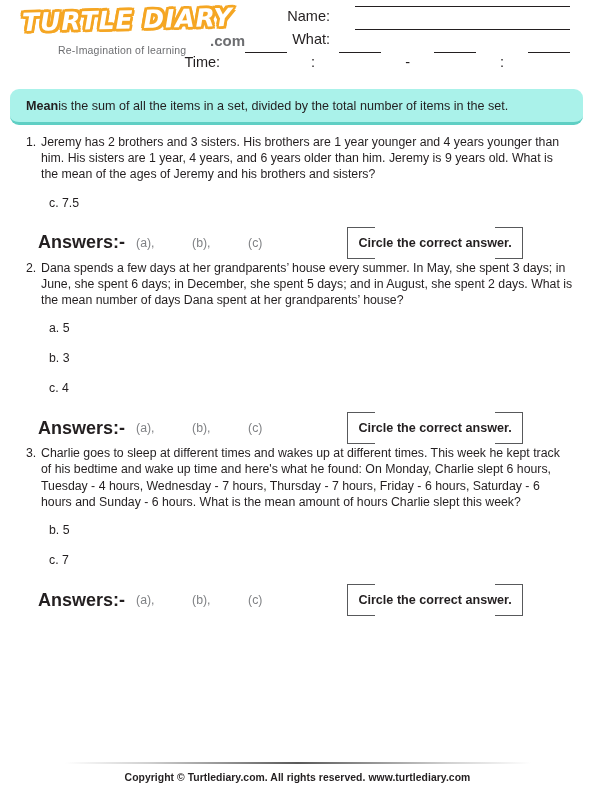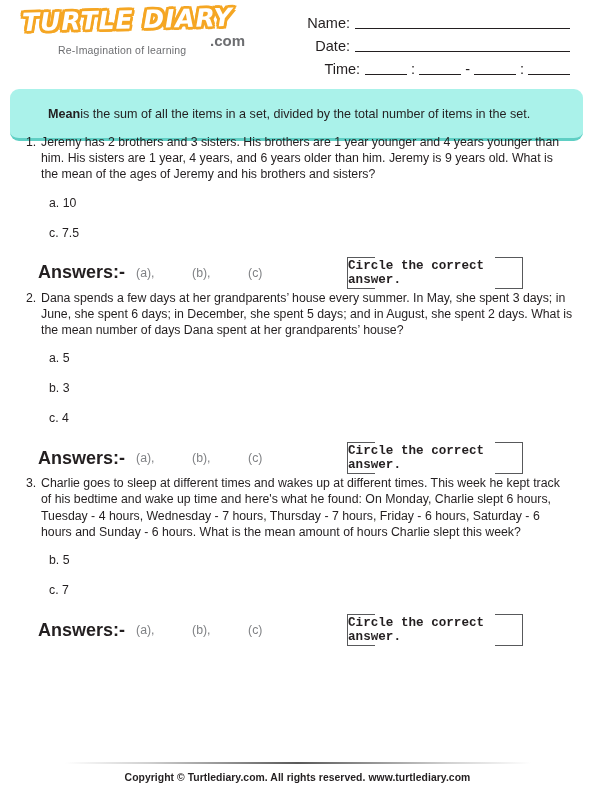--- a/index.html
+++ b/index.html
@@ -75,24 +75,25 @@
 
   .fields {
     position: absolute;
     right: 25px;
     top: 8px;
     font-size: 14.5px;
     color: #231f20;
   }
   .field-row {
     display: flex;
-    align-items: flex-end;
+    align-items: flex-start;
     justify-content: flex-end;
     height: 23px;
     white-space: nowrap;
+    gap: 20px;
   }
   .field-label {
     text-align: right;
     margin-right: 5px;
   }
   .rule {
     display: inline-block;
     border-bottom: 1.4px solid #231f20;
     height: 0;
     position: relative;
@@ -101,28 +102,28 @@
   .rule.long   { width: 215px; }
   .rule.short  { width: 42px; }
   .sep { margin: 0 4px; }
 
   
   .banner {
     position: absolute;
     left: 10px;
     top: 89px;
     width: 573px;
-    height: 52px;
+    height: 36px;
     box-sizing: border-box;
     background: #aaf2ea;
     border-radius: 9px;
     border-bottom: 3px solid #5fcfc4;
     display: flex;
     align-items: center;
-    padding: 0 0 0 38px;
+    padding: 0 0 0 16px;
     font-size: 12.6px;
     color: #231f20;
   }
   .banner b { font-weight: bold; }
 
   
   .sheet {
     position: absolute;
     left: 0;
     top: 134px;
@@ -177,21 +178,20 @@
     height: 32px;
     box-sizing: border-box;
     display: flex;
     align-items: center;
     justify-content: center;
     font-size: 12.6px;
     font-weight: bold;
     color: #231f20;
     border-left: 1.3px solid #58595b;
     border-right: 1.3px solid #58595b;
-    font-family: Liberation Mono, monospace;
   }
   
   .circle-box::before,
   .circle-box::after {
     content: "";
     position: absolute;
     width: 28px;
     height: 0;
     border-top: 1.3px solid #58595b;
     left: -1px;
@@ -245,21 +245,21 @@
     <span class="logo-dotcom">.com</span>
     <div class="logo-tagline">Re-Imagination of learning</div>
   </div>
 
   <div class="fields">
     <div class="field-row">
       <span class="field-label">Name:</span>
       <span class="rule long"></span>
     </div>
     <div class="field-row">
-      <span class="field-label">Date:</span>
+      <span class="field-label">What:</span>
       <span class="rule long"></span>
     </div>
     <div class="field-row">
       <span class="field-label">Time:</span>
       <span class="rule short"></span>
       <span class="sep">:</span>
       <span class="rule short"></span>
       <span class="sep">-</span>
       <span class="rule short"></span>
       <span class="sep">:</span>
@@ -274,21 +274,20 @@
 </div>
 
 <div class="sheet">
 
   <div class="question">
     <div class="q-text">
       <span class="q-num">1.</span>
       <span class="q-body">Jeremy has 2 brothers and 3 sisters. His brothers are 1 year younger and 4 years younger than him. His sisters are 1 year, 4 years, and 6 years older than him. Jeremy is 9 years old. What is the mean of the ages of Jeremy and his brothers and sisters?</span>
     </div>
     <div class="options">
-      <div class="option">a. 10</div>
       <div class="option">c. 7.5</div>
     </div>
     <div class="answer-row">
       <span class="answers-label">Answers:-</span>
       <span class="answer-slot">(a),</span>
       <span class="answer-slot">(b),</span>
       <span class="answer-slot">(c)</span>
       <div class="circle-box">
         <span>Circle the correct answer.</span>
         <span class="cb-bot-l"></span>

